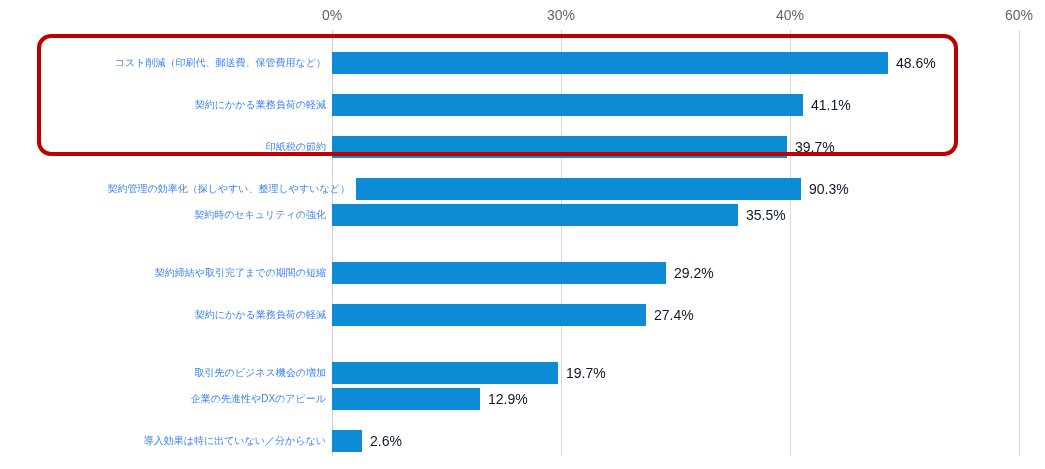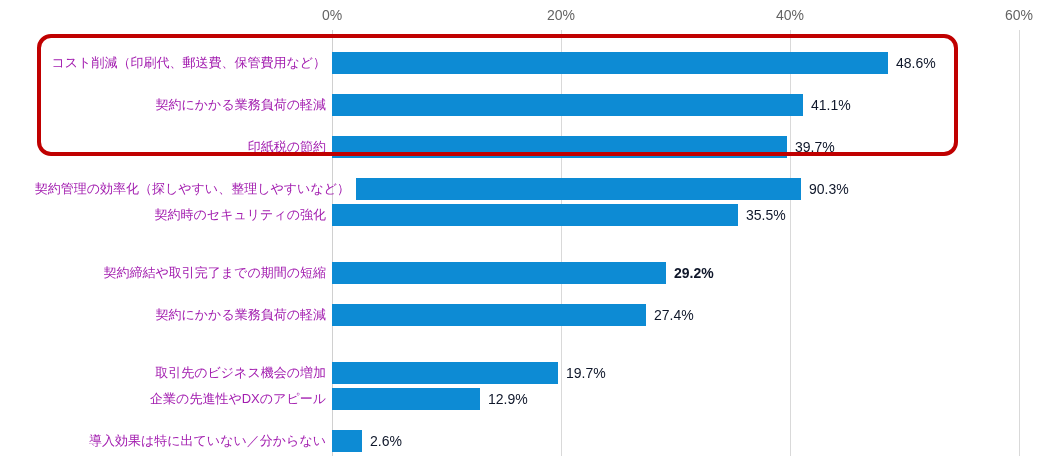--- a/index.html
+++ b/index.html
@@ -66,22 +66,22 @@
     left: 0;
     width: 100%;
     height: 22px;
   }
   .cat-label {
     position: absolute;
     right: 713px;   
     top: 50%;
     transform: translateY(-50%);
     margin-right: 6px;
-    font-size: 13px;
-    color: #a21caf;
+    font-size: 10px;
+    color: #3b82f6;
     white-space: nowrap;
     line-height: 16px;
   }
   .bar {
     position: absolute;
     left: 332px;
     top: 0;
     height: 22px;
     background: #0d8bd4;
   }
@@ -104,21 +104,21 @@
     box-sizing: border-box;
   }
 </style>
 </head>
 <body>
 
 <div id="chart-root">
 
   <div class="axis-top">
     <span class="tick-label" style="left:332px;">0%</span>
-    <span class="tick-label" style="left:561px;">20%</span>
+    <span class="tick-label" style="left:561px;">30%</span>
     <span class="tick-label" style="left:790px;">40%</span>
     <span class="tick-label" style="left:1019px;">60%</span>
   </div>
 
   <div class="plot">
 
     <div class="gridline axis0" style="left:332px;"></div>
     <div class="gridline" style="left:561px;"></div>
     <div class="gridline" style="left:790px;"></div>
     <div class="gridline" style="left:1019px;"></div>
@@ -151,21 +151,21 @@
 
       <div class="row" style="top:174px;">
         <span class="cat-label">契約時のセキュリティの強化</span>
         <div class="bar" style="width:406px;"></div>
         <span class="val-label" style="left:746px;">35.5%</span>
       </div>
 
       <div class="row" style="top:232px;">
         <span class="cat-label">契約締結や取引完了までの期間の短縮</span>
         <div class="bar" style="width:334px;"></div>
-        <span class="val-label" style="left:674px;font-weight:bold;">29.2%</span>
+        <span class="val-label" style="left:674px;">29.2%</span>
       </div>
 
       <div class="row" style="top:274px;">
         <span class="cat-label">契約にかかる業務負荷の軽減</span>
         <div class="bar" style="width:314px;"></div>
         <span class="val-label" style="left:654px;">27.4%</span>
       </div>
 
       <div class="row" style="top:332px;">
         <span class="cat-label">取引先のビジネス機会の増加</span>

